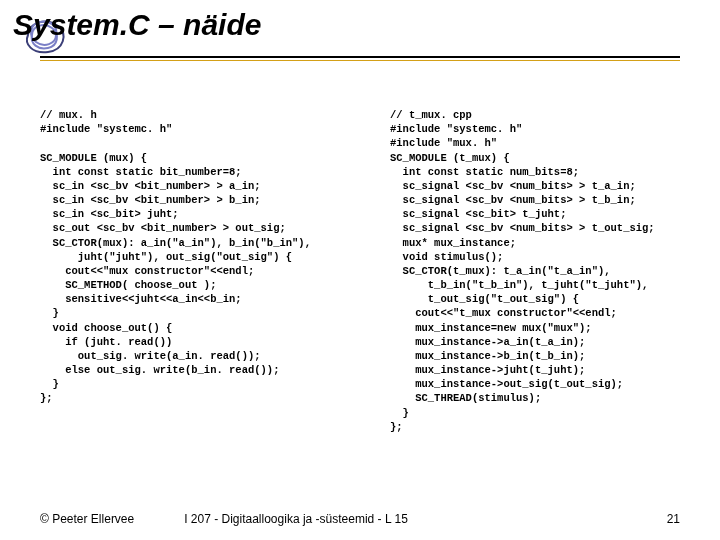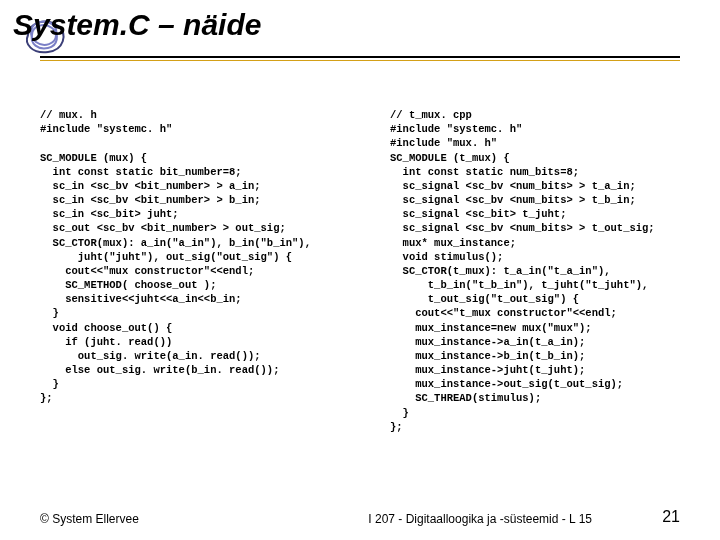--- a/index.html
+++ b/index.html
@@ -73,29 +73,29 @@
     bottom: 14px;
     left: 40px;
     font-size: 12px;
     color: #000;
   }
   .footer-center {
     position: absolute;
     bottom: 14px;
     left: 0;
     width: 592px;
-    text-align: right;
+    text-align: center;
     font-size: 12px;
     color: #000;
   }
   .footer-right {
     position: absolute;
     bottom: 14px;
     right: 40px;
-    font-size: 16px;
+    font-size: 12px;
     color: #000;
   }
 </style>
 </head>
 <body>
 
 <div class="slide">
 
   <div class="logo">
     <svg width="60" height="42" viewBox="0 0 60 42">
@@ -149,17 +149,17 @@
     cout&lt;&lt;"t_mux constructor"&lt;&lt;endl;
     mux_instance=new mux("mux");
     mux_instance-&gt;a_in(t_a_in);
     mux_instance-&gt;b_in(t_b_in);
     mux_instance-&gt;juht(t_juht);
     mux_instance-&gt;out_sig(t_out_sig);
     SC_THREAD(stimulus);
   }
 };</div>
 
-  <div class="footer-left">© System Ellervee</div>
+  <div class="footer-left">© Peeter Ellervee</div>
   <div class="footer-center">I 207 - Digitaalloogika ja -süsteemid - L 15</div>
   <div class="footer-right">21</div>
 
 </div>
 
 </body></html>

